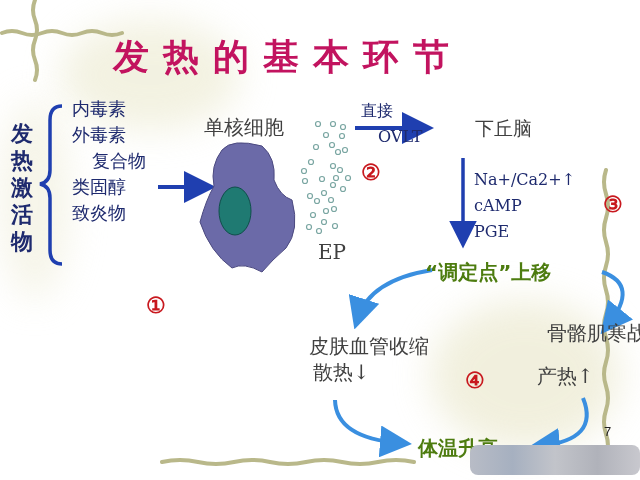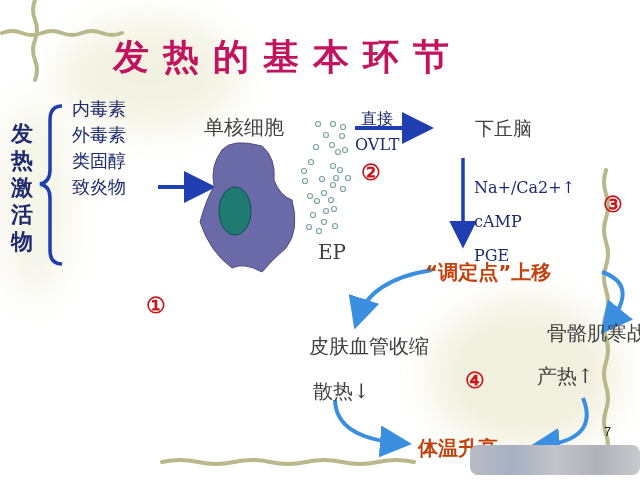--- a/index.html
+++ b/index.html
@@ -5,23 +5,23 @@
     html, body { margin:0; padding:0; }
     body { width:640px; height:480px; position:relative; overflow:hidden;
       background:#ffffff; font-family:"DejaVu Serif","Liberation Serif",serif; }
     .bg-wash { position:absolute; border-radius:50%; filter:blur(18px); opacity:.55; }
     .abs { position:absolute; }
     .title { left:0; width:576px; top:33px; text-align:center; font-family:"DejaVu Sans","Liberation Sans",sans-serif;
       font-weight:bold; font-size:36px; letter-spacing:14px; color:#c2135f; }
     .list-item { font-size:18px; line-height:26px; color:#1e2a6e; white-space:nowrap; }
     .vert { font-family:"DejaVu Sans","Liberation Sans",sans-serif; font-weight:bold; font-size:22px; line-height:27px; width:26px; color:#1e2a6e; }
     .label { font-size:20px; color:#404040; white-space:nowrap; }
-    .small { font-size:16px; color:#1e2a6e; white-space:nowrap; line-height:26px;margin-top:8px; }
+    .small { font-size:16px; color:#1e2a6e; white-space:nowrap; line-height:26px; }
     .circ { font-size:22px; color:#c8181e; font-weight:bold; }
-    .bold-label { font-family:"DejaVu Sans","Liberation Sans",sans-serif; font-weight:bold; font-size:20px; color:#c2410c; white-space:nowrap; }
+    .bold-label { font-family:"DejaVu Sans","Liberation Sans",sans-serif; font-weight:bold; font-size:20px; color:#4d7c0f; white-space:nowrap; }
     .pagenum { font-family:"Liberation Sans",sans-serif; font-size:13px; color:#222; }
     .blur-box { left:470px; top:445px; width:170px; height:30px; border-radius:8px;
       background:linear-gradient(90deg,#b8bcc6,#a6b0c0,#c2c4ca,#b0b2ba,#c8c8ce); }
   </style>
 </head>
 <body>
 
 <div class="bg-wash" style="left:60px;top:20px;width:180px;height:110px;background:#e9e7c9;"></div>
 <div class="bg-wash" style="left:430px;top:300px;width:190px;height:150px;background:#e6e3c2;"></div>
 <div class="bg-wash" style="left:0px;top:100px;width:70px;height:200px;background:#eeecd6;"></div>
@@ -101,41 +101,42 @@
       <circle cx="324" cy="222" r="2.5"></circle>
     <circle cx="309" cy="227" r="2.5"></circle>
       <circle cx="335" cy="226" r="2.5"></circle>
       <circle cx="319" cy="231" r="2.5"></circle>
   </g>
 </svg>
 
 <div class="abs" style="left:72px;top:96px;">
   <div class="list-item">内毒素</div>
   <div class="list-item">外毒素</div>
+  <div class="list-item" style="padding-left:20px">复合物</div>
   <div class="list-item">类固醇</div>
   <div class="list-item">致炎物</div>
 </div>
 
 <div class="abs label" style="left:204px;top:114px;">单核细胞</div>
 <div class="abs label" style="left:318px;top:240px;">EP</div>
 
 <div class="abs small" style="left:361px;top:98px;">直接</div>
-<div class="abs small" style="left:355px;top:124px;">OVLT</div>
+<div class="abs small" style="left:378px;top:124px;">OVLT</div>
 <div class="abs label" style="left:434px;top:116px;font-size:19px;margin-left:41px;">下丘脑</div>
 
 <div class="abs" style="left:474px;top:167px;">
   <div class="small">Na+/Ca2+↑</div>
   <div class="small">cAMP</div>
   <div class="small">PGE</div>
 </div>
 
 <div class="abs bold-label" style="left:425px;top:259px;">“调定点”上移</div>
 
 <div class="abs label" style="left:288px;top:333px;margin-left:21px;">皮肤血管收缩</div>
-<div class="abs label" style="left:313px;top:378px;">散热↓</div>
+<div class="abs label" style="left:313px;top:359px;">散热↓</div>
 <div class="abs label" style="left:507px;top:320px;margin-left:40px;">骨骼肌寒战</div>
 <div class="abs label" style="left:537px;top:363px;">产热↑</div>
 
 <div class="abs bold-label" style="left:418px;top:435px;">体温升高</div>
 
 <div class="abs circ" style="left:146px;top:292px;">①</div>
 <div class="abs circ" style="left:361px;top:159px;">②</div>
 <div class="abs circ" style="left:603px;top:191px;">③</div>
 <div class="abs circ" style="left:465px;top:367px;">④</div>
 

